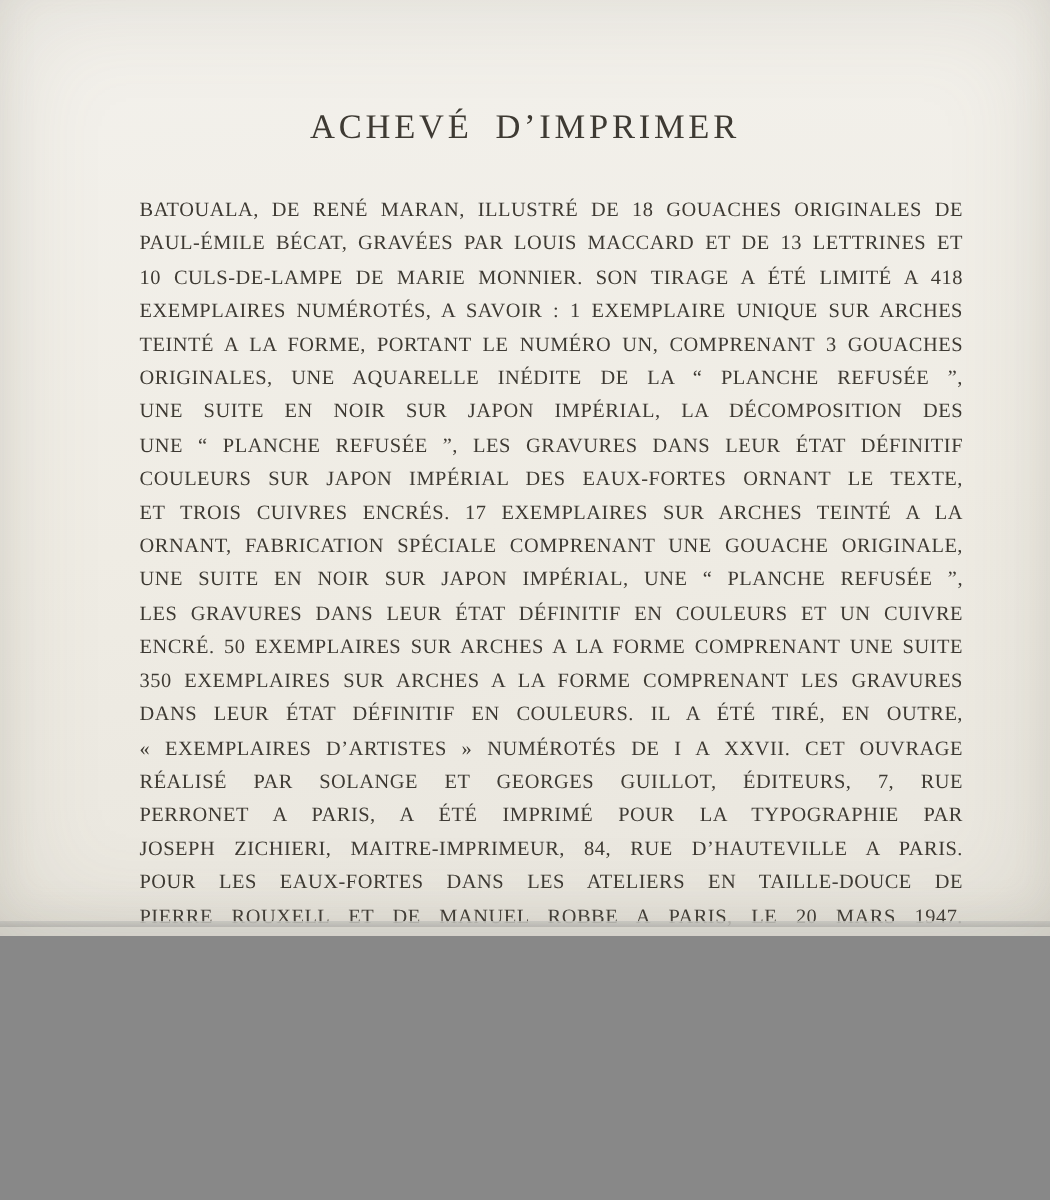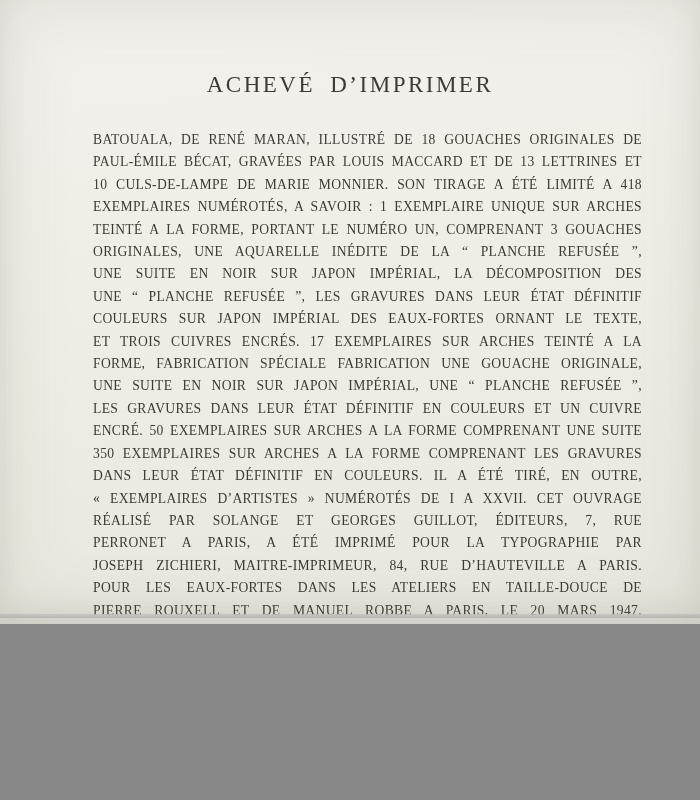--- a/index.html
+++ b/index.html
@@ -117,21 +117,21 @@
       <div class="cline">BATOUALA, DE RENÉ MARAN, ILLUSTRÉ DE 18 GOUACHES ORIGINALES DE</div>
       <div class="cline">PAUL-ÉMILE BÉCAT, GRAVÉES PAR LOUIS MACCARD ET DE 13 LETTRINES ET</div>
       <div class="cline">10 CULS-DE-LAMPE DE MARIE MONNIER. SON TIRAGE A ÉTÉ LIMITÉ A 418</div>
       <div class="cline">EXEMPLAIRES NUMÉROTÉS, A SAVOIR : 1 EXEMPLAIRE UNIQUE SUR ARCHES</div>
       <div class="cline">TEINTÉ A LA FORME, PORTANT LE NUMÉRO UN, COMPRENANT 3 GOUACHES</div>
       <div class="cline">ORIGINALES, UNE AQUARELLE INÉDITE DE LA “ PLANCHE REFUSÉE ”,</div>
       <div class="cline">UNE SUITE EN NOIR SUR JAPON IMPÉRIAL, LA DÉCOMPOSITION DES</div>
       <div class="cline">UNE “ PLANCHE REFUSÉE ”, LES GRAVURES DANS LEUR ÉTAT DÉFINITIF</div>
       <div class="cline">COULEURS SUR JAPON IMPÉRIAL DES EAUX-FORTES ORNANT LE TEXTE,</div>
       <div class="cline">ET TROIS CUIVRES ENCRÉS. 17 EXEMPLAIRES SUR ARCHES TEINTÉ A LA</div>
-      <div class="cline">FORME, FABRICATION SPÉCIALE FABRICATION UNE GOUACHE ORIGINALE,</div>
+      <div class="cline">ORNANT, FABRICATION SPÉCIALE COMPRENANT UNE GOUACHE ORIGINALE,</div>
       <div class="cline">UNE SUITE EN NOIR SUR JAPON IMPÉRIAL, UNE “ PLANCHE REFUSÉE ”,</div>
       <div class="cline">LES GRAVURES DANS LEUR ÉTAT DÉFINITIF EN COULEURS ET UN CUIVRE</div>
       <div class="cline">ENCRÉ. 50 EXEMPLAIRES SUR ARCHES A LA FORME COMPRENANT UNE SUITE</div>
       <div class="cline">350 EXEMPLAIRES SUR ARCHES A LA FORME COMPRENANT LES GRAVURES</div>
       <div class="cline">DANS LEUR ÉTAT DÉFINITIF EN COULEURS. IL A ÉTÉ TIRÉ, EN OUTRE,</div>
       <div class="cline">« EXEMPLAIRES D’ARTISTES » NUMÉROTÉS DE I A XXVII. CET OUVRAGE</div>
       <div class="cline">RÉALISÉ PAR SOLANGE ET GEORGES GUILLOT, ÉDITEURS, 7, RUE</div>
       <div class="cline">PERRONET A PARIS, A ÉTÉ IMPRIMÉ POUR LA TYPOGRAPHIE PAR</div>
       <div class="cline">JOSEPH ZICHIERI, MAITRE-IMPRIMEUR, 84, RUE D’HAUTEVILLE A PARIS.</div>
       <div class="cline">POUR LES EAUX-FORTES DANS LES ATELIERS EN TAILLE-DOUCE DE</div>

